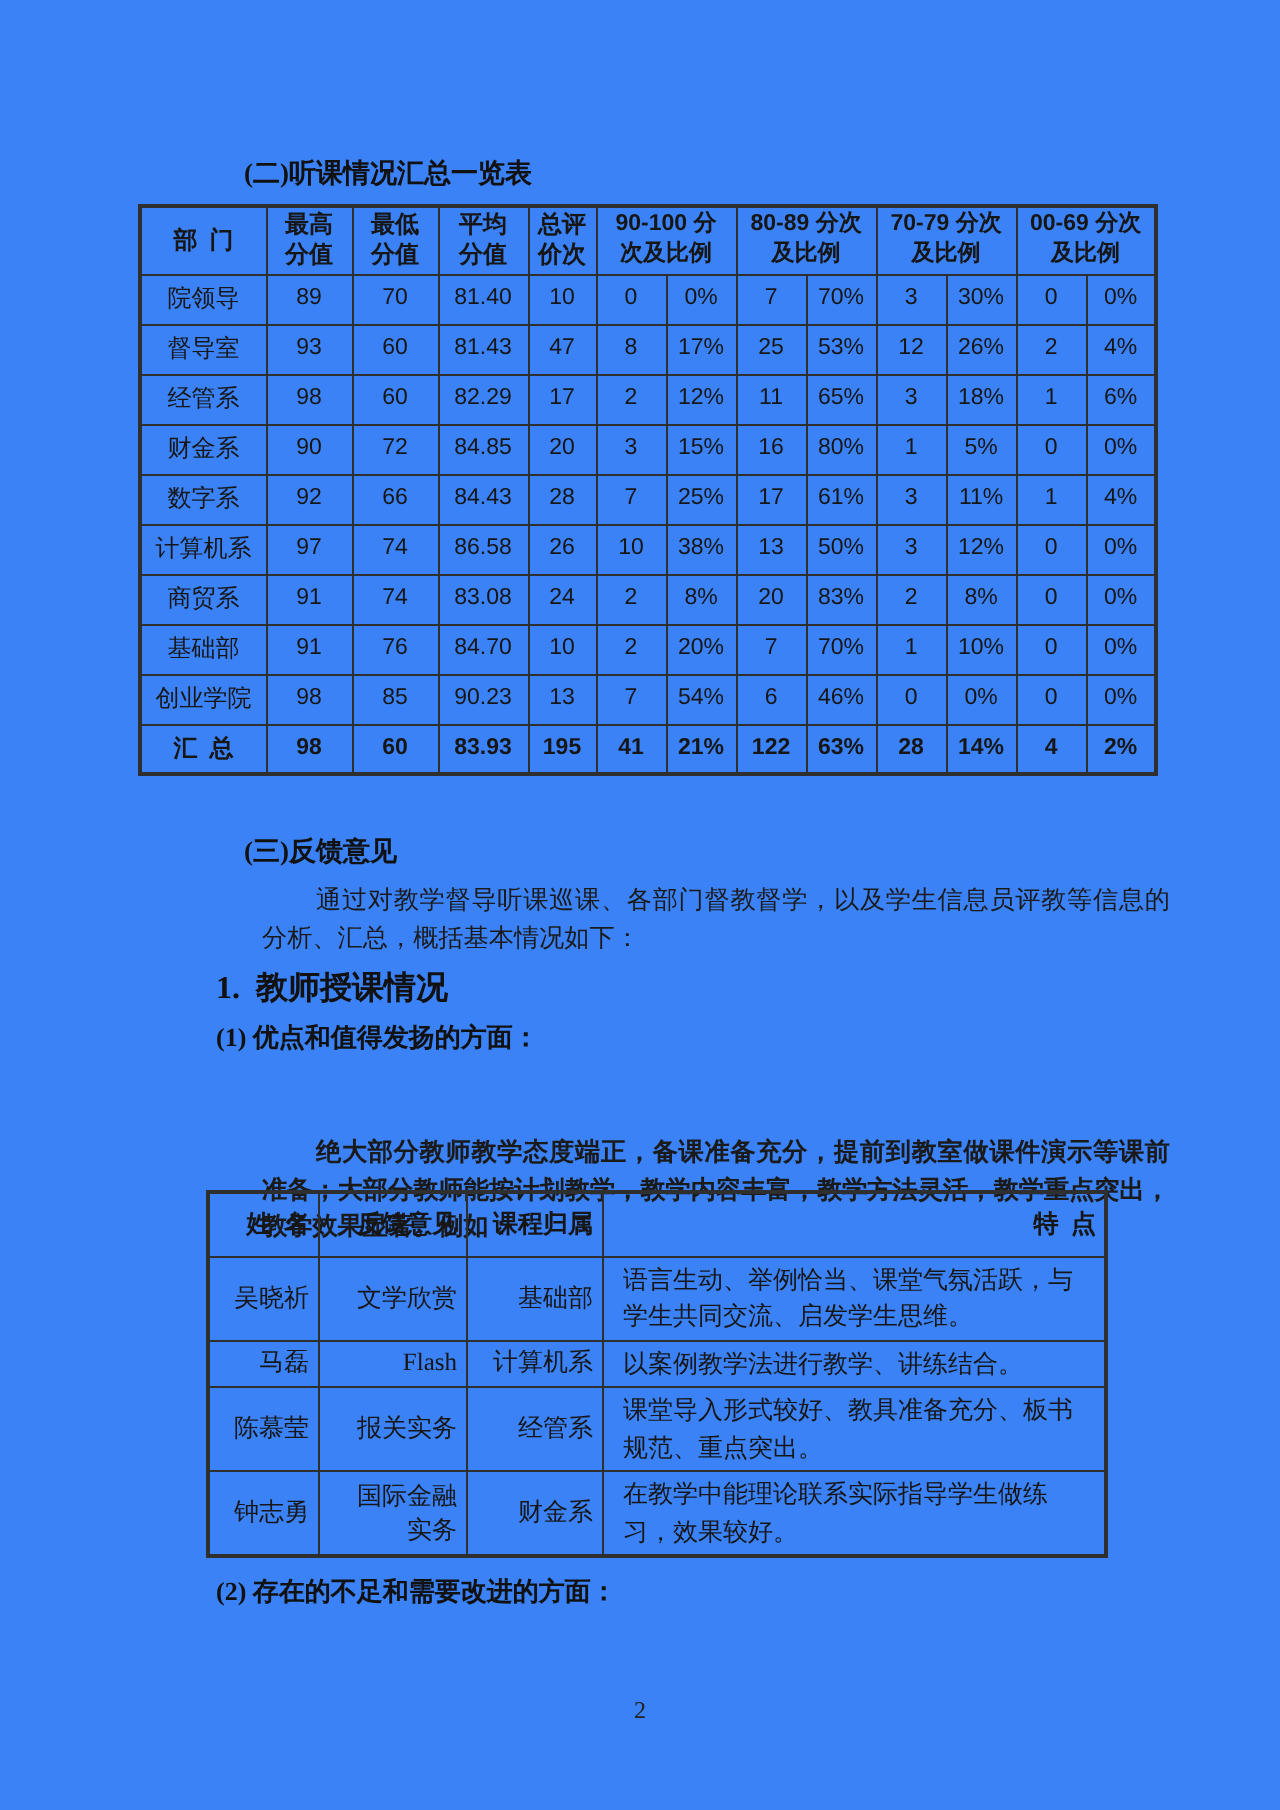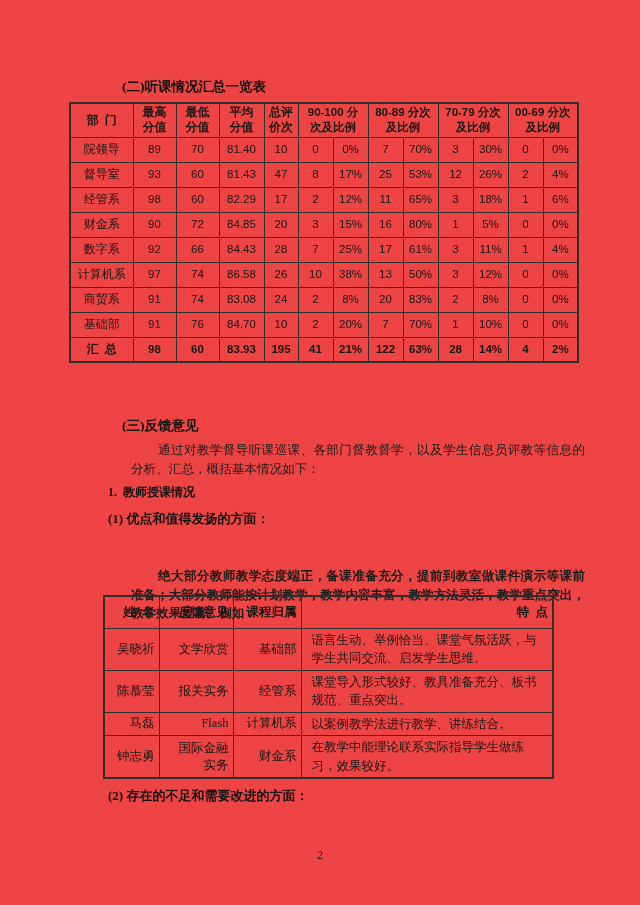--- a/index.html
+++ b/index.html
@@ -1,19 +1,19 @@
 <!DOCTYPE html>
 <html><head>
 <meta charset="utf-8">
 <style>
   html,body{margin:0;padding:0;background:#ffffff;}
   .page{
     position:relative;
     width:640px;height:905px;
-    background:#ef4444;
+    background:#3b82f6;
     color:#161616;
     font-family:"Liberation Serif","DejaVu Serif",serif;
     overflow:hidden;
   }
   .heading{
     position:absolute;
     font-weight:bold;
     font-size:13.5px;
     white-space:pre;
     color:#111;
@@ -248,20 +248,35 @@
           <td class="num">2</td>
           <td class="num">20%</td>
           <td class="num">7</td>
           <td class="num">70%</td>
           <td class="num">1</td>
           <td class="num">10%</td>
           <td class="num">0</td>
           <td class="num">0%</td>
         </tr>
 
+        <tr class="drow">
+          <td>创业学院</td>
+          <td class="num">98</td>
+          <td class="num">85</td>
+          <td class="num">90.23</td>
+          <td class="num">13</td>
+          <td class="num">7</td>
+          <td class="num">54%</td>
+          <td class="num">6</td>
+          <td class="num">46%</td>
+          <td class="num">0</td>
+          <td class="num">0%</td>
+          <td class="num">0</td>
+          <td class="num">0%</td>
+        </tr>
       </tbody>
     <tbody>
       <tr class="drow totalrow">
         <td>汇  总</td>
         <td class="num">98</td>
         <td class="num">60</td>
         <td class="num">83.93</td>
         <td class="num">195</td>
         <td class="num">41</td>
         <td class="num">21%</td>
@@ -272,21 +287,21 @@
         <td class="num">4</td>
         <td class="num">2%</td>
       </tr>
     </tbody>
   </table>
 
   <div class="heading" style="left:122px;top:417px;text-align:right;">(三)反馈意见</div>
 
   <div class="para" style="top:441px;">通过对教学督导听课巡课、各部门督教督学，以及学生信息员评教等信息的分析、汇总，概括基本情况如下：</div>
 
-  <div class="heading" style="left:108px;top:484px;font-size:12px;">1.  教师授课情况</div>
+  <div class="heading" style="left:108px;top:484px;font-size:16px;">1.  教师授课情况</div>
 
   <div class="heading" style="left:108px;top:510px;font-size:13px;">(1) 优点和值得发扬的方面：</div>
 
   <div class="para" style="top:567px;font-weight:bold;">绝大部分教师教学态度端正，备课准备充分，提前到教室做课件演示等课前准备；大部分教师能按计划教学，教学内容丰富，教学方法灵活，教学重点突出，教学效果显著。例如：</div>
 
   <table class="examples">
     <colgroup>
       <col style="width:55px">
         <col style="width:74px">
         <col style="width:68px">
@@ -303,31 +318,31 @@
     <tbody>
 
         <tr>
           <td class="c-name">吴晓祈</td>
           <td class="c-course">文学欣赏</td>
           <td class="c-dept">基础部</td>
           <td class="c-feature">语言生动、举例恰当、课堂气氛活跃，与学生共同交流、启发学生思维。</td>
         </tr>
 
         <tr>
+          <td class="c-name">马磊</td>
+          <td class="c-course">Flash</td>
+          <td class="c-dept">计算机系</td>
+          <td class="c-feature">以案例教学法进行教学、讲练结合。</td>
+        </tr>
+
+        <tr>
           <td class="c-name">陈慕莹</td>
           <td class="c-course">报关实务</td>
           <td class="c-dept">经管系</td>
           <td class="c-feature">课堂导入形式较好、教具准备充分、板书规范、重点突出。</td>
-        </tr>
-
-        <tr>
-          <td class="c-name">马磊</td>
-          <td class="c-course">Flash</td>
-          <td class="c-dept">计算机系</td>
-          <td class="c-feature">以案例教学法进行教学、讲练结合。</td>
         </tr>
 
         <tr>
           <td class="c-name">钟志勇</td>
           <td class="c-course">国际金融
 实务</td>
           <td class="c-dept">财金系</td>
           <td class="c-feature">在教学中能理论联系实际指导学生做练习，效果较好。</td>
         </tr>
       </tbody>

